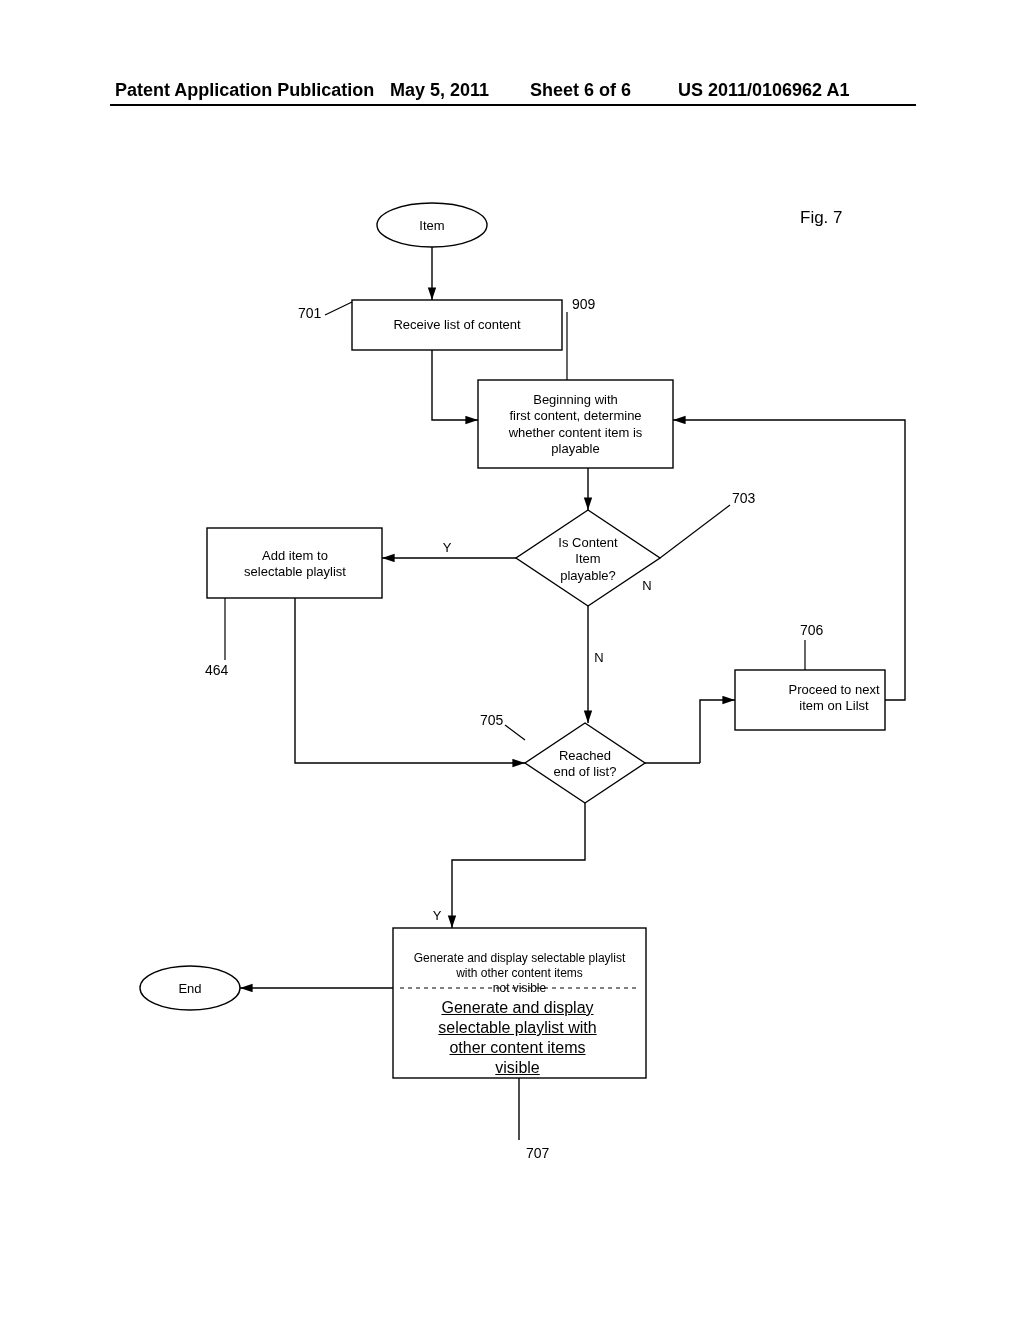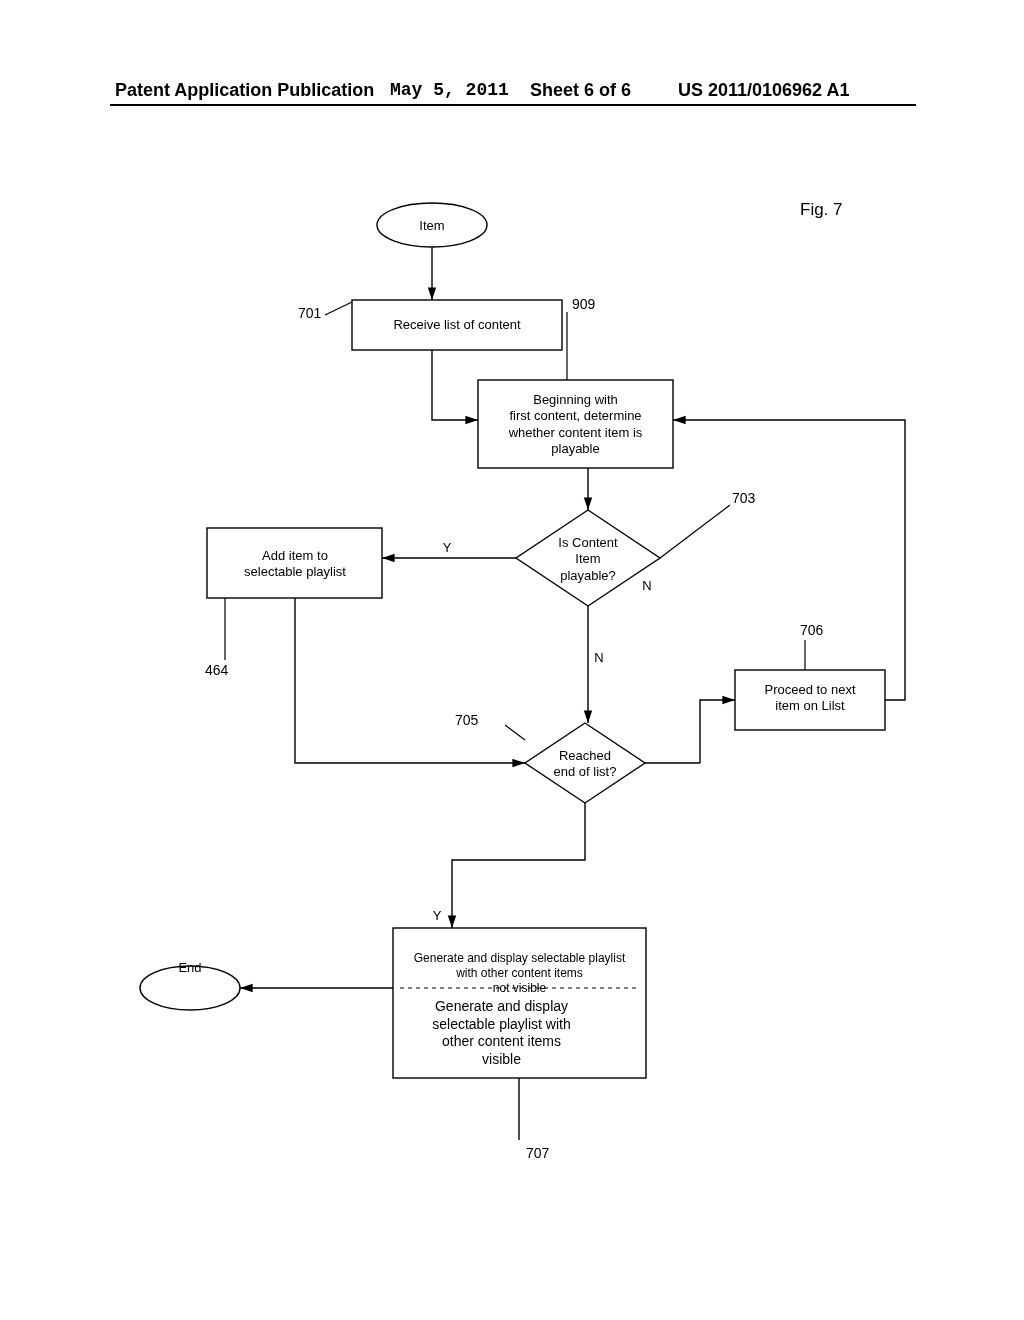--- a/index.html
+++ b/index.html
@@ -13,21 +13,21 @@
   .header {
     position: absolute;
     top: 80px;
     left: 0;
     right: 0;
     display: flex;
     font-size: 18px;
     font-weight: bold;
   }
   .header .pub { position: absolute; left: 115px; }
-  .header .date { position: absolute; left: 390px; font-family: Liberation Mono, monospace; }
+  .header .date { position: absolute; left: 390px; }
   .header .sheet { position: absolute; left: 530px; }
   .header .num { position: absolute; left: 678px; }
   .header-rule {
     position: absolute;
     top: 104px;
     left: 110px;
     right: 108px;
     border-top: 2.5px solid #000;
   }
   .canvas {
@@ -43,20 +43,21 @@
     text-align: center;
     line-height: 1.25;
   }
   .ref {
     position: absolute;
     font-size: 14px;
   }
   .figlbl {
     position: absolute;
     font-size: 17px;
+    margin-top: 8px;
   }
   svg { position: absolute; top: 0; left: 0; }
 </style>
 </head>
 <body>
 
 <div class="header">
   <span class="pub">Patent Application Publication</span>
   <span class="date">May 5, 2011</span>
   <span class="sheet">Sheet 6 of 6</span>
@@ -122,54 +123,54 @@
   <line x1="660" y1="558" x2="730" y2="505" stroke="#000" stroke-width="1.2"></line>
 
   <line x1="225" y1="598" x2="225" y2="660" stroke="#000" stroke-width="1.2"></line>
 
   <line x1="525" y1="740" x2="505" y2="725" stroke="#000" stroke-width="1.2"></line>
 
   <line x1="805" y1="640" x2="805" y2="670" stroke="#000" stroke-width="1.2"></line>
 </svg>
 
 <div class="lbl" style="left:410px; top:218px; width:44px;">Item</div>
-<div class="lbl" style="left:168px; top:960px; width:44px;">End</div>
+<div class="lbl" style="left:168px; top:981px; width:44px;">End</div>
 
 <div class="lbl" style="left:360px; top:317px; width:194px;">Receive list of content</div>
 
 <div class="lbl" style="left:484px; top:392px; width:183px; white-space:pre-line;">Beginning with
 first content, determine
 whether content item is
 playable</div>
 
 <div class="lbl" style="left:540px; top:535px; width:96px; white-space:pre-line;">Is Content
 Item
 playable?</div>
 
 <div class="lbl" style="left:215px; top:548px; width:160px; white-space:pre-line;">Add item to
 selectable playlist</div>
 
 <div class="lbl" style="left:548px; top:748px; width:74px; white-space:pre-line;">Reached
 end of list?</div>
 
-<div class="lbl" style="left:740px; top:682px; width:140px; white-space:pre-line;">Proceed to next
+<div class="lbl" style="left:764px; top:682px; width:140px; white-space:pre-line;">Proceed to next
 item on Lilst</div>
 
 <div class="lbl" style="left:398px; top:936px; width:243px; white-space:pre-line; font-size:12px;margin-top:15px;">Generate and display selectable playlist
 with other content items
 not visible</div>
-<div class="lbl" style="left:380px; top:998px; width:243px; white-space:pre-line; font-size:14px;">Generate and display
+<div class="lbl" style="left:396px; top:998px; width:243px; white-space:pre-line; font-size:16px;text-decoration:underline;">Generate and display
 selectable playlist with
 other content items
 visible</div>
 
 <div class="lbl" style="left:440px; top:540px; width:14px;">Y</div>
 <div class="lbl" style="left:640px; top:578px; width:14px;">N</div>
 <div class="lbl" style="left:592px; top:650px; width:14px;">N</div>
 <div class="lbl" style="left:430px; top:908px; width:14px;">Y</div>
 
 <div class="ref" style="left:298px; top:305px;">701</div>
 <div class="ref" style="left:572px; top:296px;">909</div>
 <div class="ref" style="left:732px; top:490px;">703</div>
 <div class="ref" style="left:205px; top:662px;">464</div>
-<div class="ref" style="left:455px; top:712px;">705</div>
+<div class="ref" style="left:480px; top:712px;">705</div>
 <div class="ref" style="left:800px; top:622px;">706</div>
 <div class="ref" style="left:510px; top:1145px;margin-left:16px;">707</div>
 
 </body></html>

